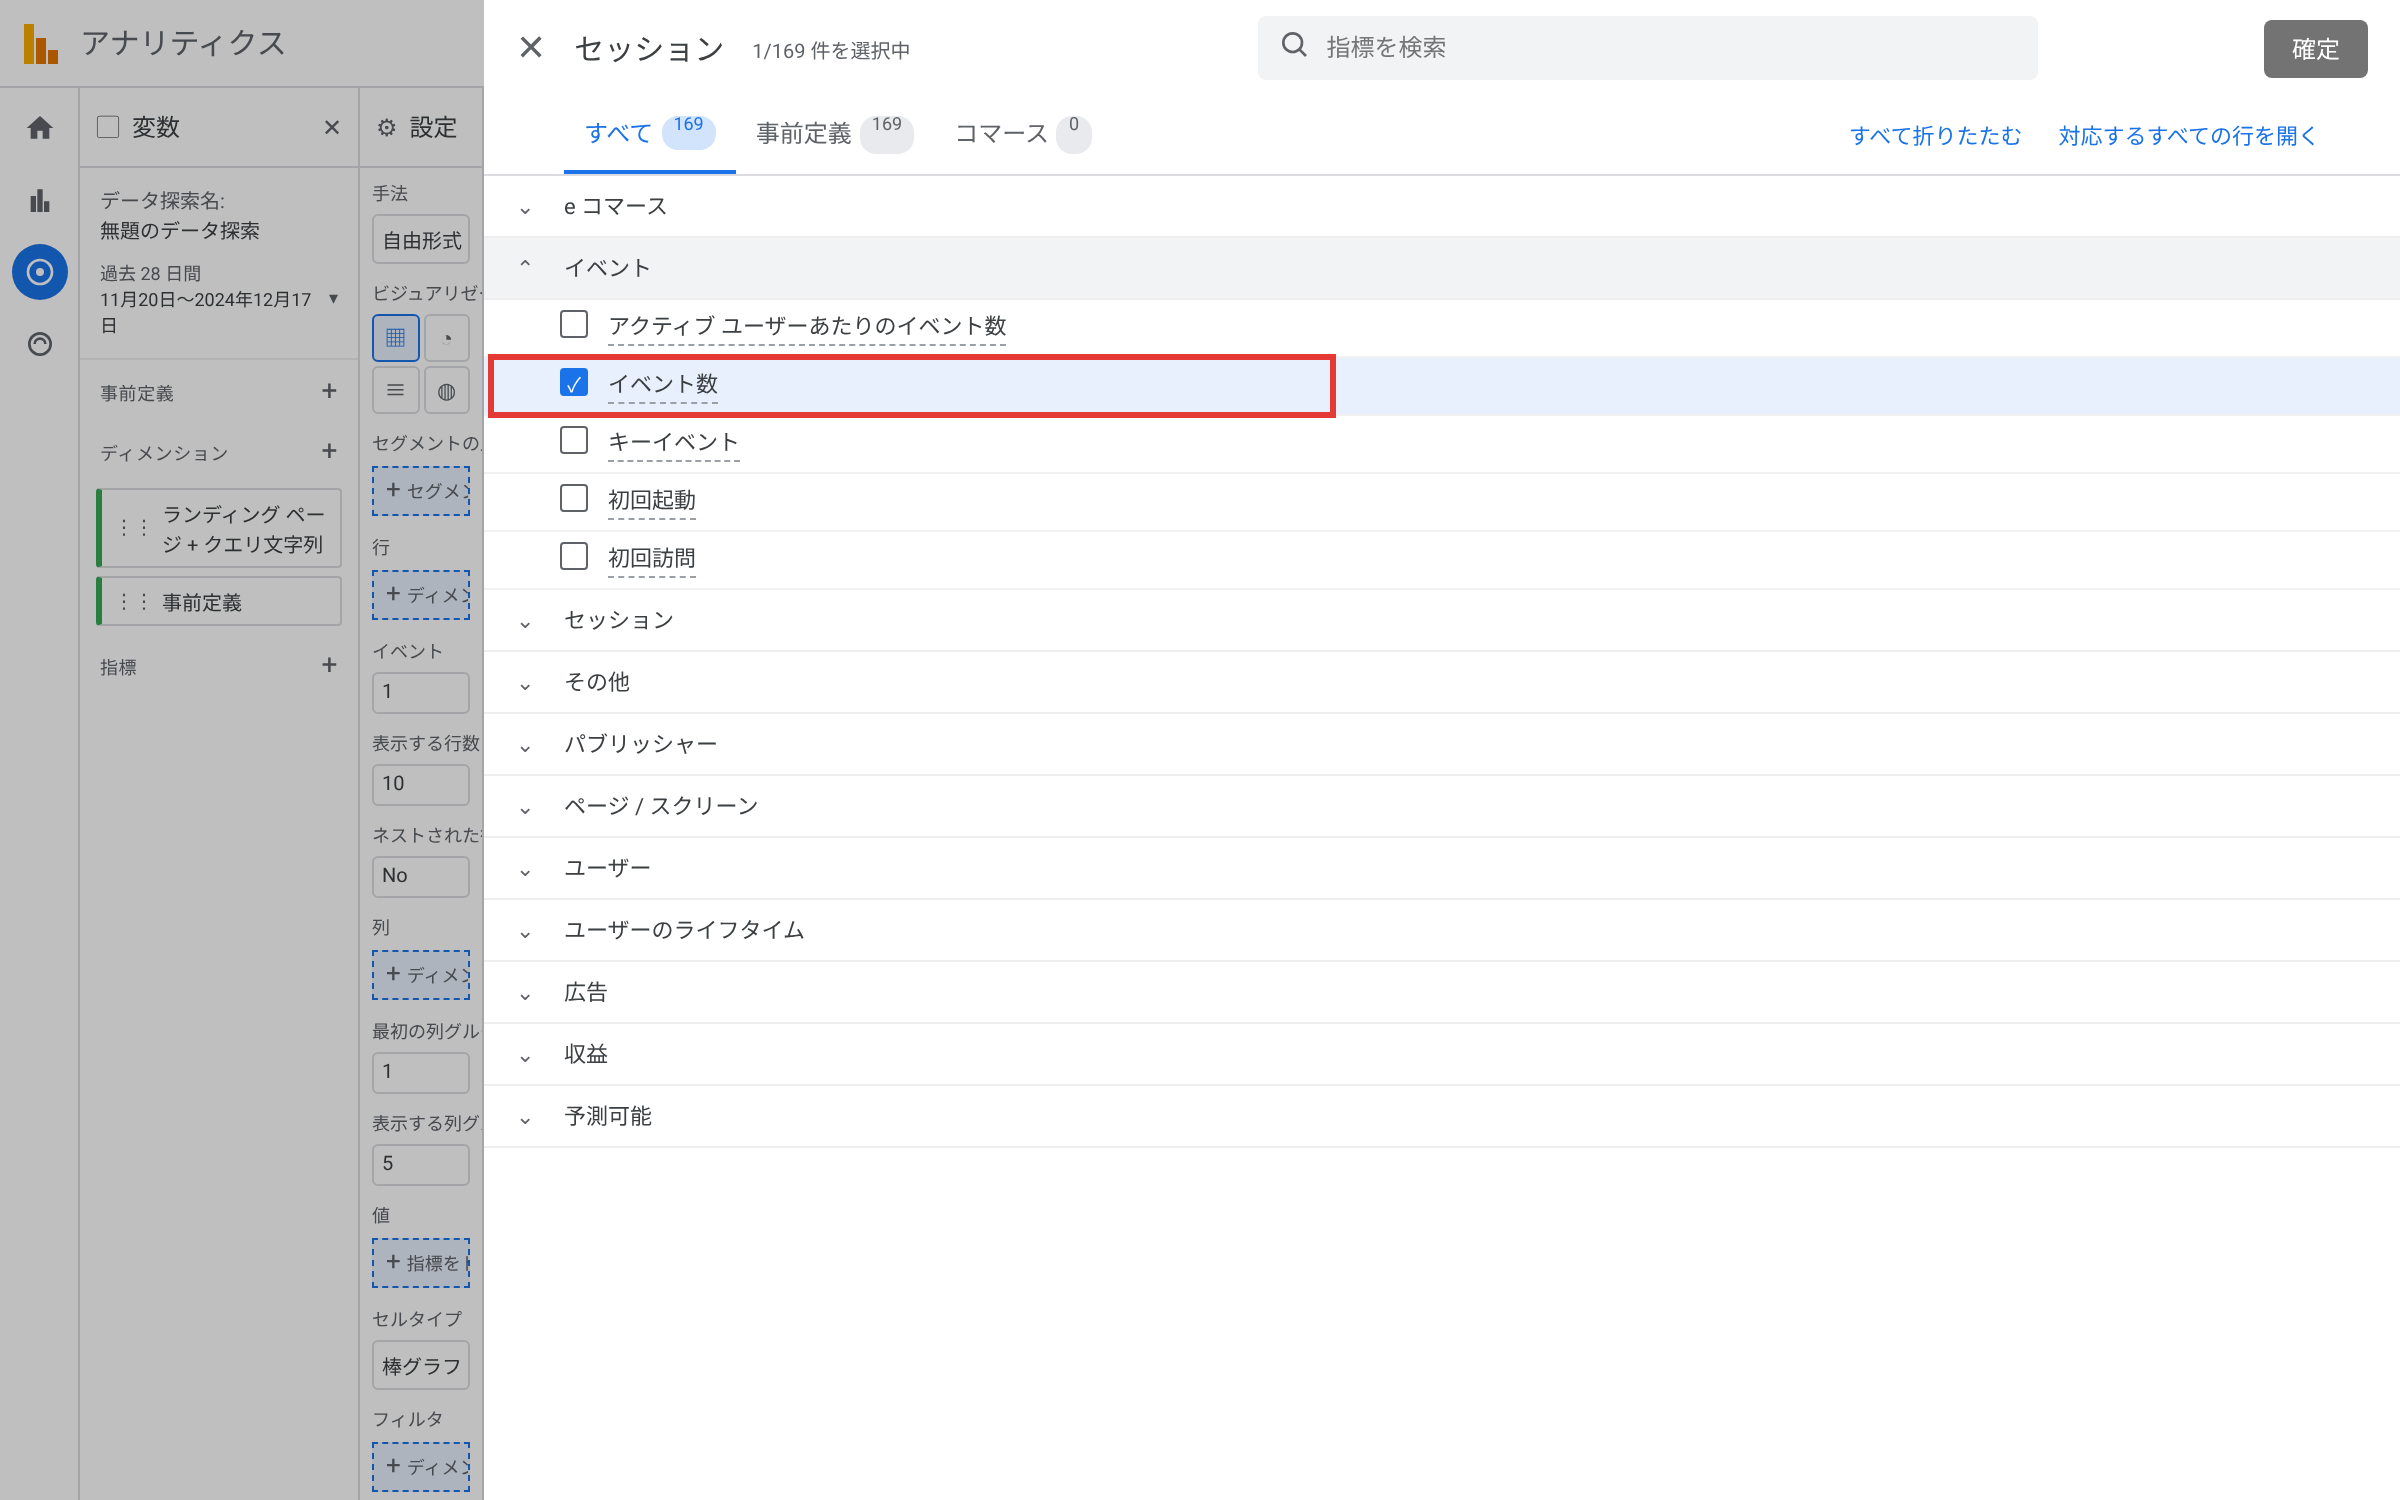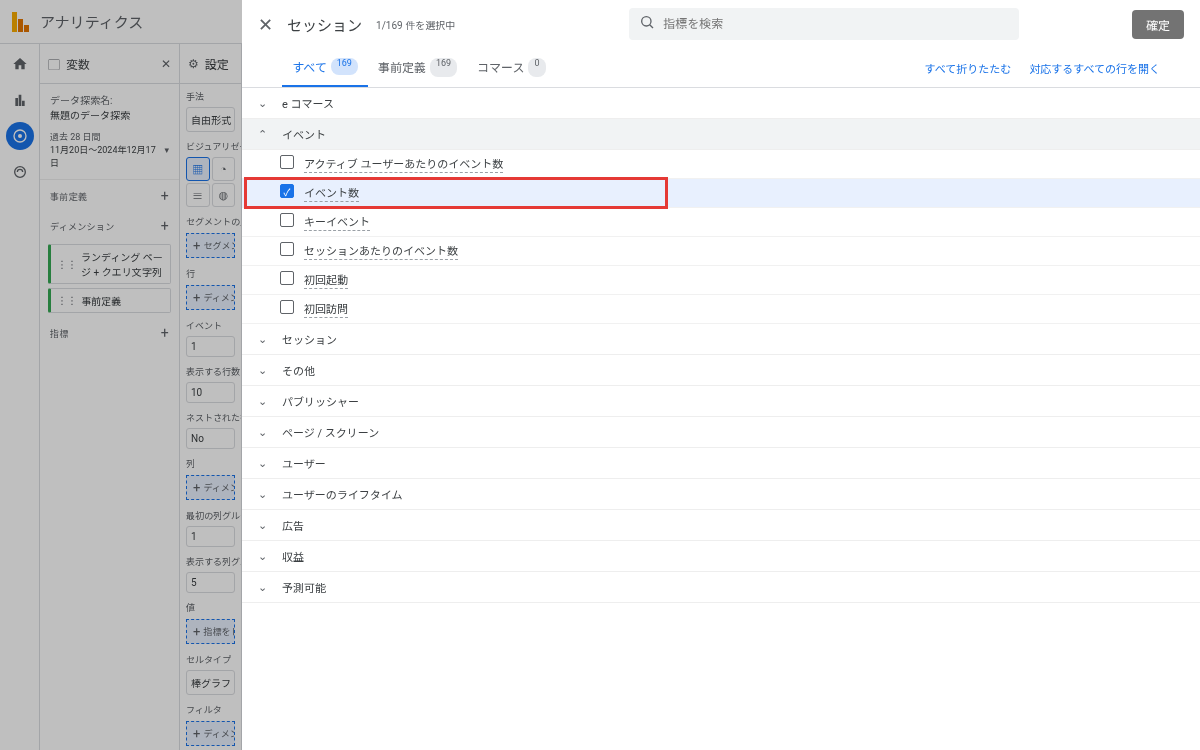--- a/index.html
+++ b/index.html
@@ -269,24 +269,20 @@
       <div class="itm selected hl">
         <span class="cb checked">✓</span>
         <span class="lbl">イベント数</span>
       </div>
       <div class="itm">
         <span class="cb"></span>
         <span class="lbl">キーイベント</span>
       </div>
       <div class="itm">
         <span class="cb"></span>
-        <span class="lbl">セッションあたりのイベント数</span>
-      </div>
-      <div class="itm">
-        <span class="cb"></span>
         <span class="lbl">初回起動</span>
       </div>
       <div class="itm">
         <span class="cb"></span>
         <span class="lbl">初回訪問</span>
       </div>
       <div class="grp">
         <span class="chev">⌄</span>
         <span class="gn">セッション</span>
       </div>

